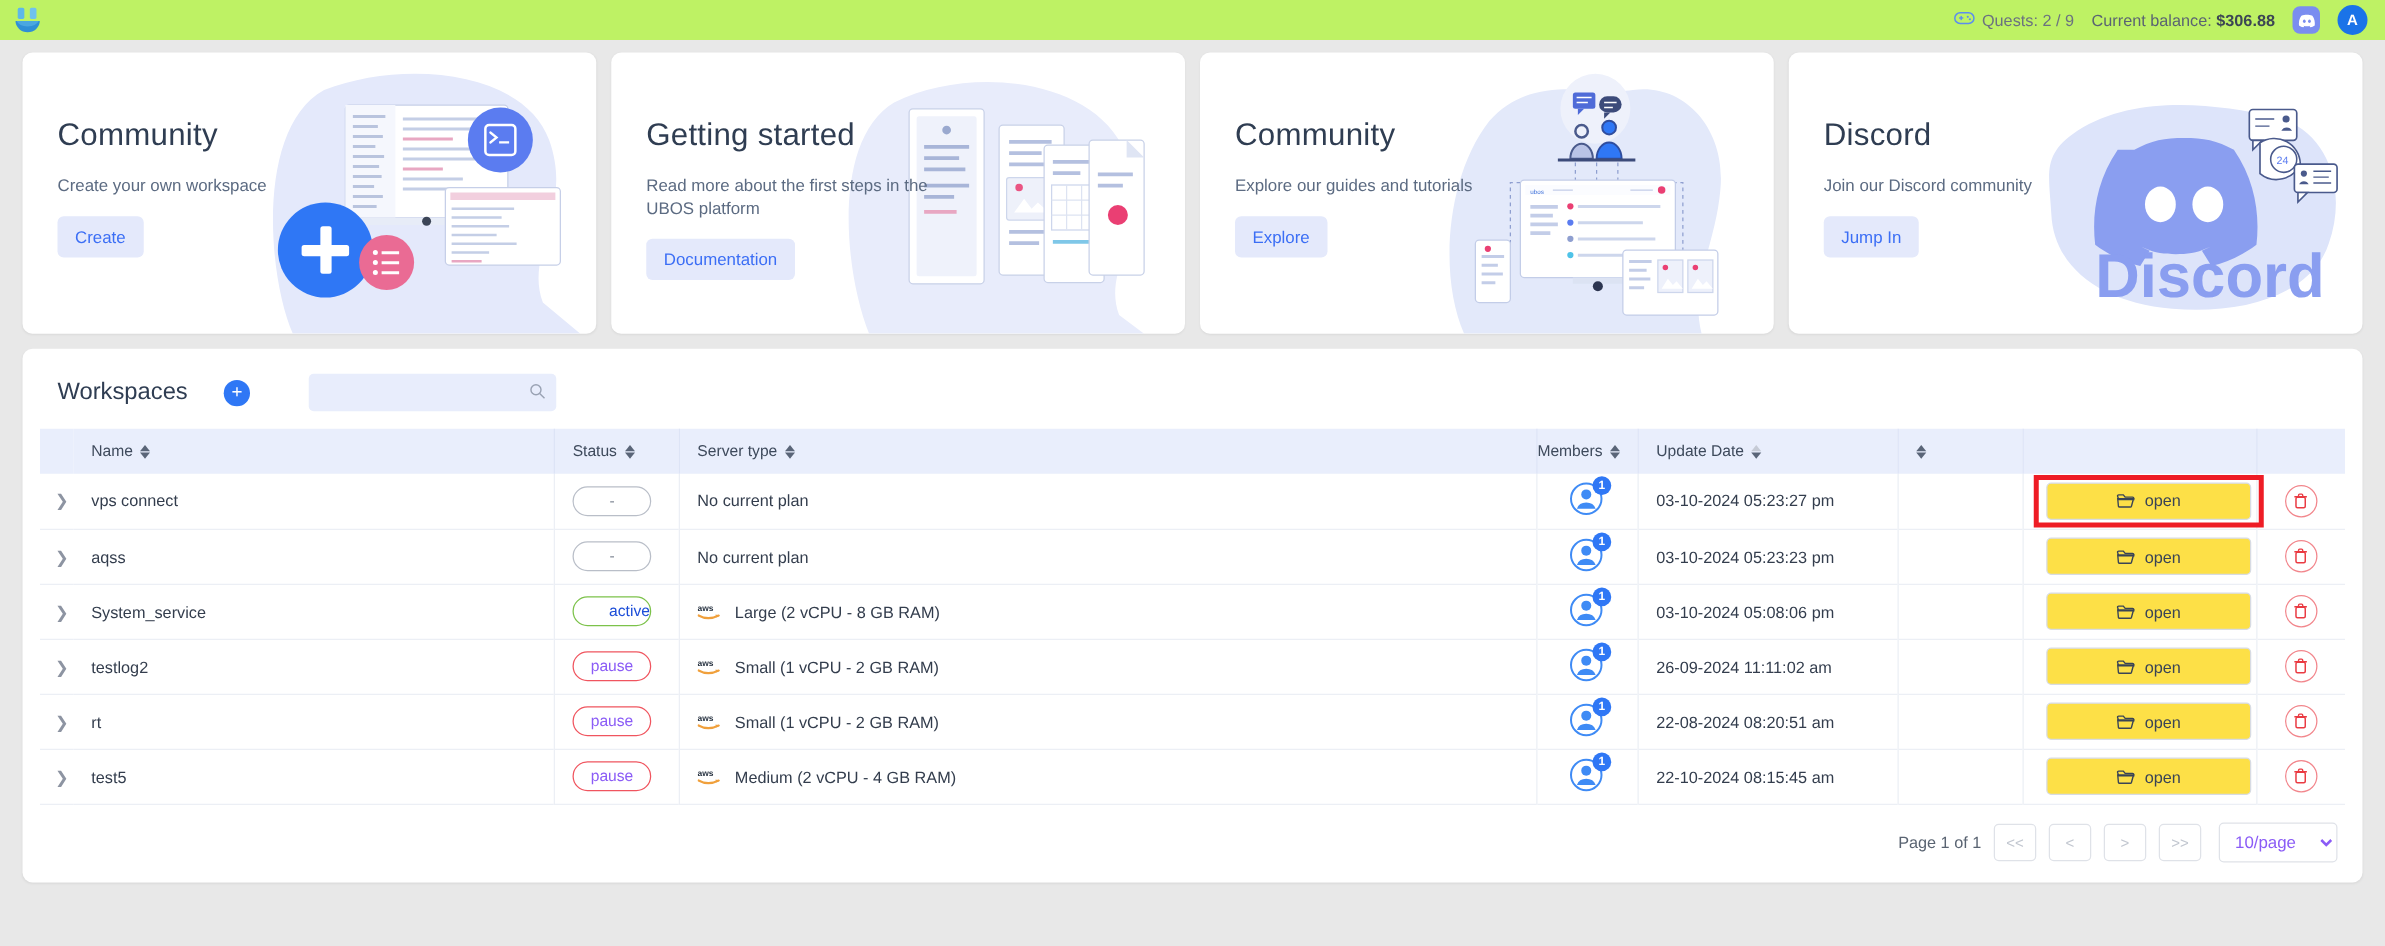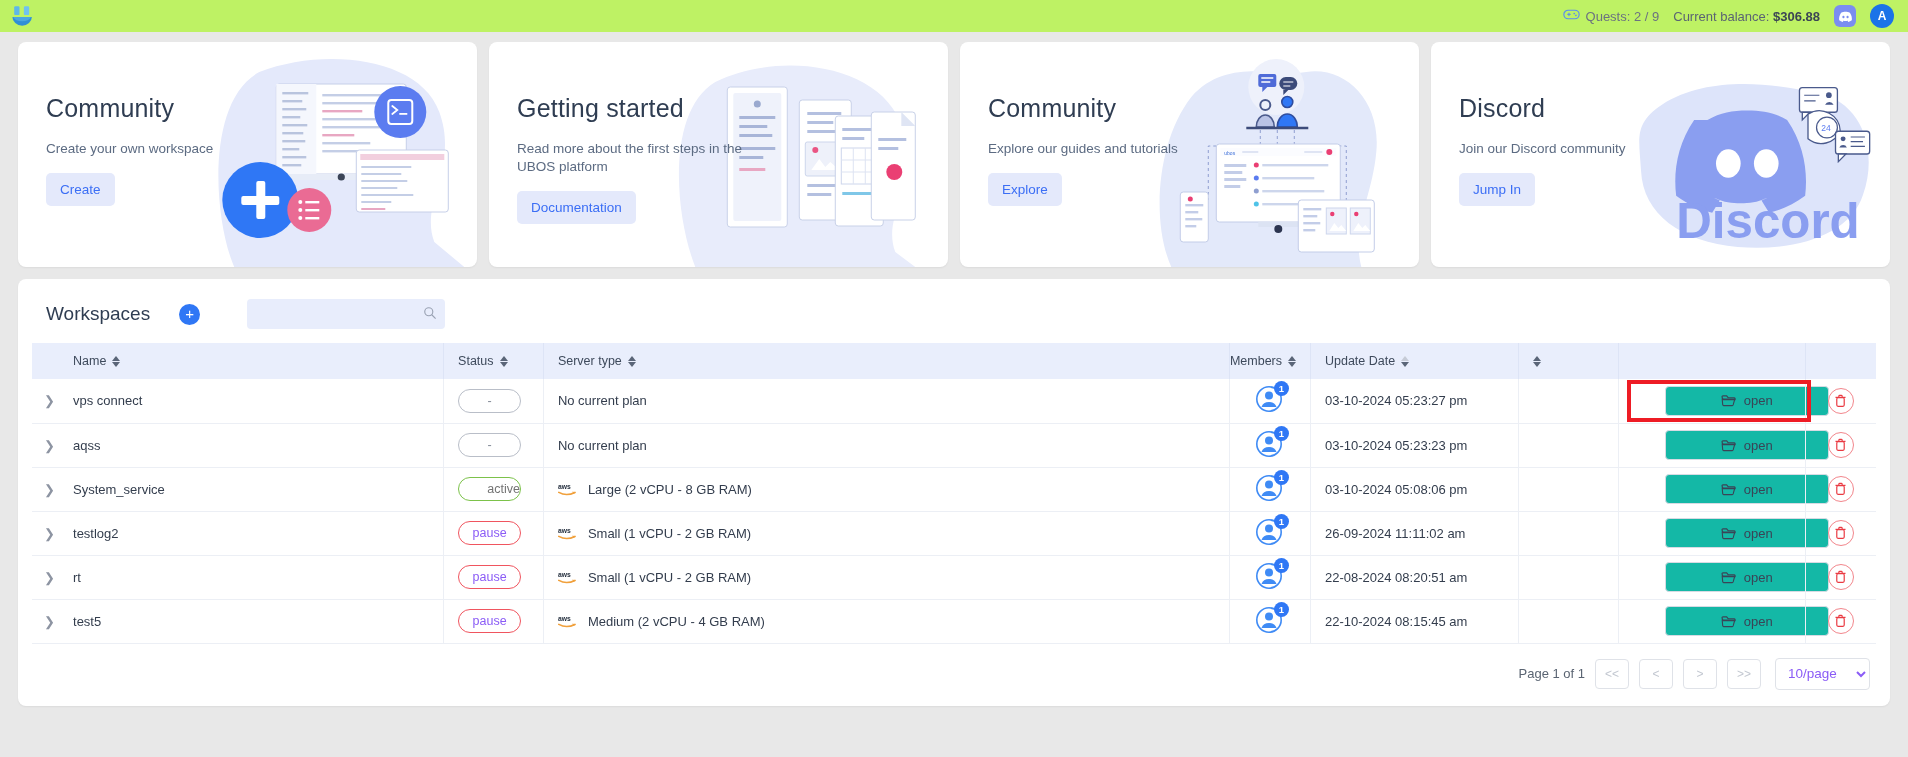--- a/index.html
+++ b/index.html
@@ -107,34 +107,34 @@
   .col-date { width: 200px; }
   .col-gap { width: 96px; }
   .col-open { width: 180px; }
   .col-del { width: 68px; text-align:center; padding-left:0 !important; }
 
   .pill {
     display:inline-flex; align-items:center; justify-content:center;
     min-width: 63px; height: 24px; border-radius: 13px; font-size: 12.5px;
     border: 1px solid #b9bec8; color:#848b98; background:#fff;
   }
-  .pill.active { border-color:#7cc24a; color:#737373;padding-left:28px; }
+  .pill.active { border-color:#7cc24a; color:#1d4ed8;padding-left:28px; }
   .pill.pause  { border-color:#f0555f; color:#8b5cf6; }
 
   .server-cell { display:flex; align-items:center; gap:8px; }
   .member-badge { position:relative; display:inline-block; width:30px; height:30px; }
   .member-badge .count {
     position:absolute; right:-4px; top:-3px; width:15px;height:15px;border-radius:50%;
     background:#2f77f5;color:#fff;font-size:9.5px;display:flex;align-items:center;justify-content:center;
     font-weight:bold;
   }
   .open-btn {
-    width: 100%; height: 30px; background:#14b8a6; border:1px solid #d7dbe3; border-radius:4px;
+    width: 100%; height: 30px; background:#fde047; border:1px solid #d7dbe3; border-radius:4px;
     font-size: 13px; color:#3a4456; cursor:pointer; display:flex; align-items:center;
-    justify-content:center; gap:8px; font-family:"Liberation Sans", sans-serif;margin-left:28px;
+    justify-content:center; gap:8px; font-family:"Liberation Sans", sans-serif;
   }
   .open-cell-wrap { padding: 0 4px; }
   .open-cell-wrap.highlight { outline: 4px solid #ee1c25; outline-offset: 2px; }
   .del-btn {
     width:26px;height:26px;border-radius:50%;border:1px solid #f2868c;background:#fff;
     display:inline-flex;align-items:center;justify-content:center;cursor:pointer;
   }
 
   
   .pagination {

